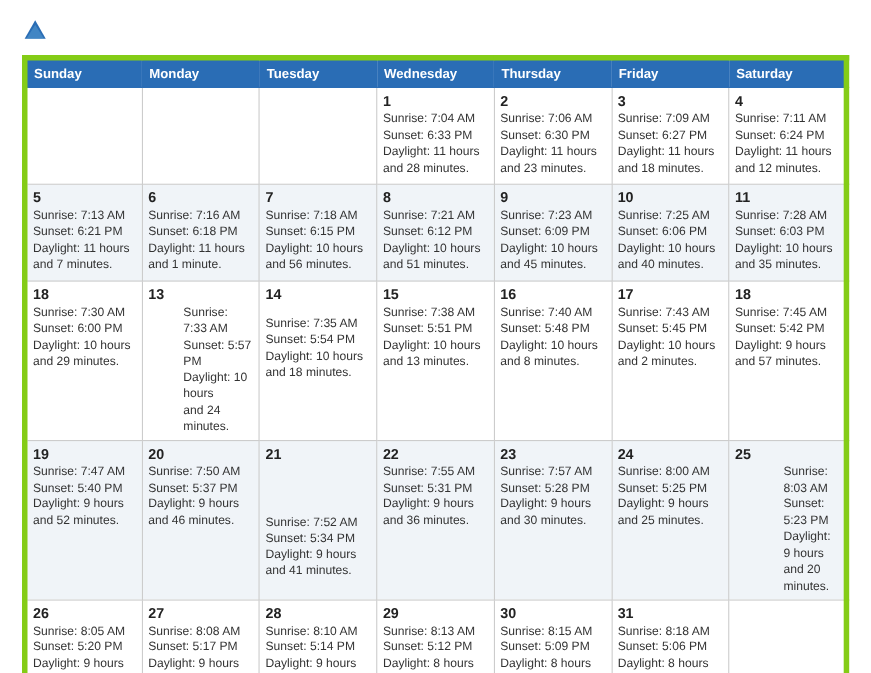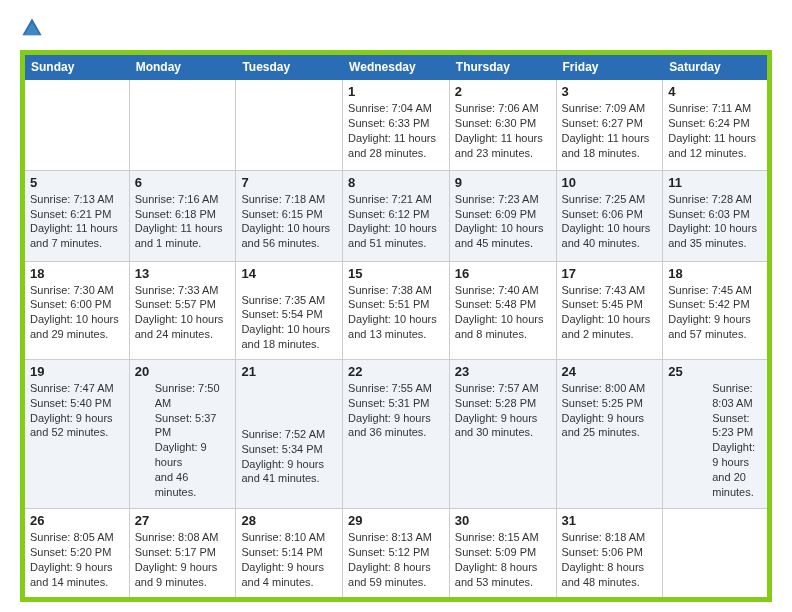--- a/index.html
+++ b/index.html
@@ -226,21 +226,21 @@
         <tr class="row-white">
           <td>
             <div class="day-num">18</div>
             <div class="day-info" style="white-space: pre-line;">Sunrise: 7:30 AM
 Sunset: 6:00 PM
 Daylight: 10 hours
 and 29 minutes.</div>
           </td>
           <td>
             <div class="day-num">13</div>
-            <div class="day-info" style="white-space: pre-line;">Sunrise: 7:33 AM
+            <div class="day-info" style="white-space: pre-line; margin-left: 32px;">Sunrise: 7:33 AM
 Sunset: 5:57 PM
 Daylight: 10 hours
 and 24 minutes.</div>
           </td>
           <td>
             <div class="day-num">14</div>
             <div class="day-info" style="white-space: pre-line; margin-top: 12px;">Sunrise: 7:35 AM
 Sunset: 5:54 PM
 Daylight: 10 hours
 and 18 minutes.</div>
@@ -277,21 +277,21 @@
         <tr class="row-shaded">
           <td>
             <div class="day-num">19</div>
             <div class="day-info" style="white-space: pre-line;">Sunrise: 7:47 AM
 Sunset: 5:40 PM
 Daylight: 9 hours
 and 52 minutes.</div>
           </td>
           <td>
             <div class="day-num">20</div>
-            <div class="day-info" style="white-space: pre-line; margin-left: 20px;">Sunrise: 7:50 AM
+            <div class="day-info" style="white-space: pre-line;">Sunrise: 7:50 AM
 Sunset: 5:37 PM
 Daylight: 9 hours
 and 46 minutes.</div>
           </td>
           <td>
             <div class="day-num">21</div>
             <div class="day-info" style="white-space: pre-line; margin-top: 48px;">Sunrise: 7:52 AM
 Sunset: 5:34 PM
 Daylight: 9 hours
 and 41 minutes.</div>

